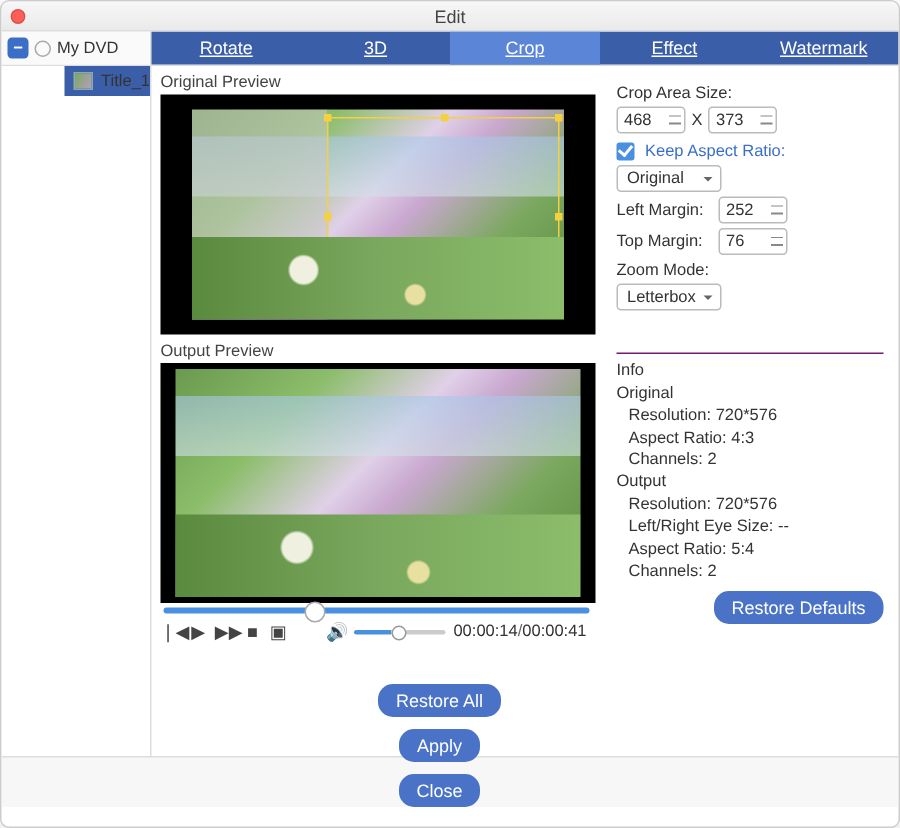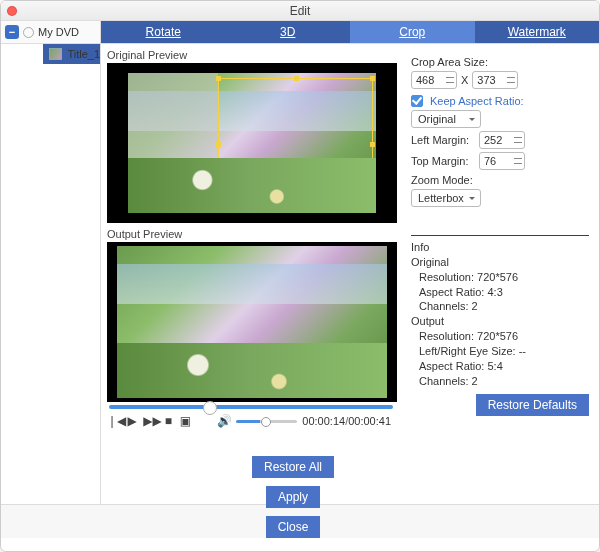--- a/index.html
+++ b/index.html
@@ -45,21 +45,21 @@
 .row { display: flex; align-items: center; gap: 4px; margin-bottom: 3px; }
 .num { width: 46px; height: 18px; border: 1px solid #bbb; border-radius: 3px; display: flex; align-items: center; padding: 0 4px; background: #fff; position:relative; }
 .num::after{content:"";position:absolute;right:2px;top:2px;bottom:2px;width:8px;background:linear-gradient(#888 0 1px,transparent 1px 5px,#888 5px 6px,transparent 6px) 0 3px/8px 12px;}
 .sel { height: 18px; border: 1px solid #bbb; border-radius: 3px; padding: 0 16px 0 6px; display: inline-flex; align-items: center; background: #fff; position:relative; min-width:70px; }
 .sel::after{content:"";position:absolute;right:5px;top:7px;border:3px solid transparent;border-top-color:#666;}
 .chk { width: 12px; height: 12px; border: 1px solid #4a90e2; border-radius: 2px; background: #4a90e2; position: relative; margin-right:3px;}
 .chk::after{content:"";position:absolute;left:2px;top:-1px;width:4px;height:7px;border:solid #fff;border-width:0 2px 2px 0;transform:rotate(40deg);}
 .klabel { color: #3b6fc7; }
 .info { margin-top: 28px; border-top: 1px solid #701a75; padding-top: 4px; font-size: 10px; color: #555; line-height: 1.35; }
 .info .ind { padding-left: 8px; }
-.btn { background: #4a73c7; color: #fff; border-radius: 0; padding: 4px 12px; font-size: 12px; cursor: pointer; border:none; }
+.btn { background: #4a73c7; color: #fff; border-radius: 10px; padding: 4px 12px; font-size: 12px; cursor: pointer; border:none; }
 .restore-def { float: right; margin-top: 6px; }
 .footer { height: 34px; display: flex; justify-content: flex-end; align-items: center; gap: 8px; padding-right: 14px; border-top: 1px solid #ddd; background:#f7f7f7;flex-direction:column; }
 </style>
 </head>
 <body>
 
 <div class="titlebar">
   <div class="close-dot"></div>
   <div class="titlebar-title">Edit</div>
 </div>
@@ -67,20 +67,21 @@
 <div class="upper">
   <div class="dvd-row">
     <div class="minus">−</div>
     <div class="radio-empty"></div>
     <span>My DVD</span>
   </div>
   <div class="tabs">
     <div class="tab">Rotate</div>
     <div class="tab">3D</div>
     <div class="tab active">Crop</div>
+    <div class="tab">Effect</div>
     <div class="tab">Watermark</div>
   </div>
 </div>
 
 <div class="body">
   <div class="sidebar">
     <div class="side-item">
       <div class="thumb"></div>
       <span>Title_1</span>
     </div>

